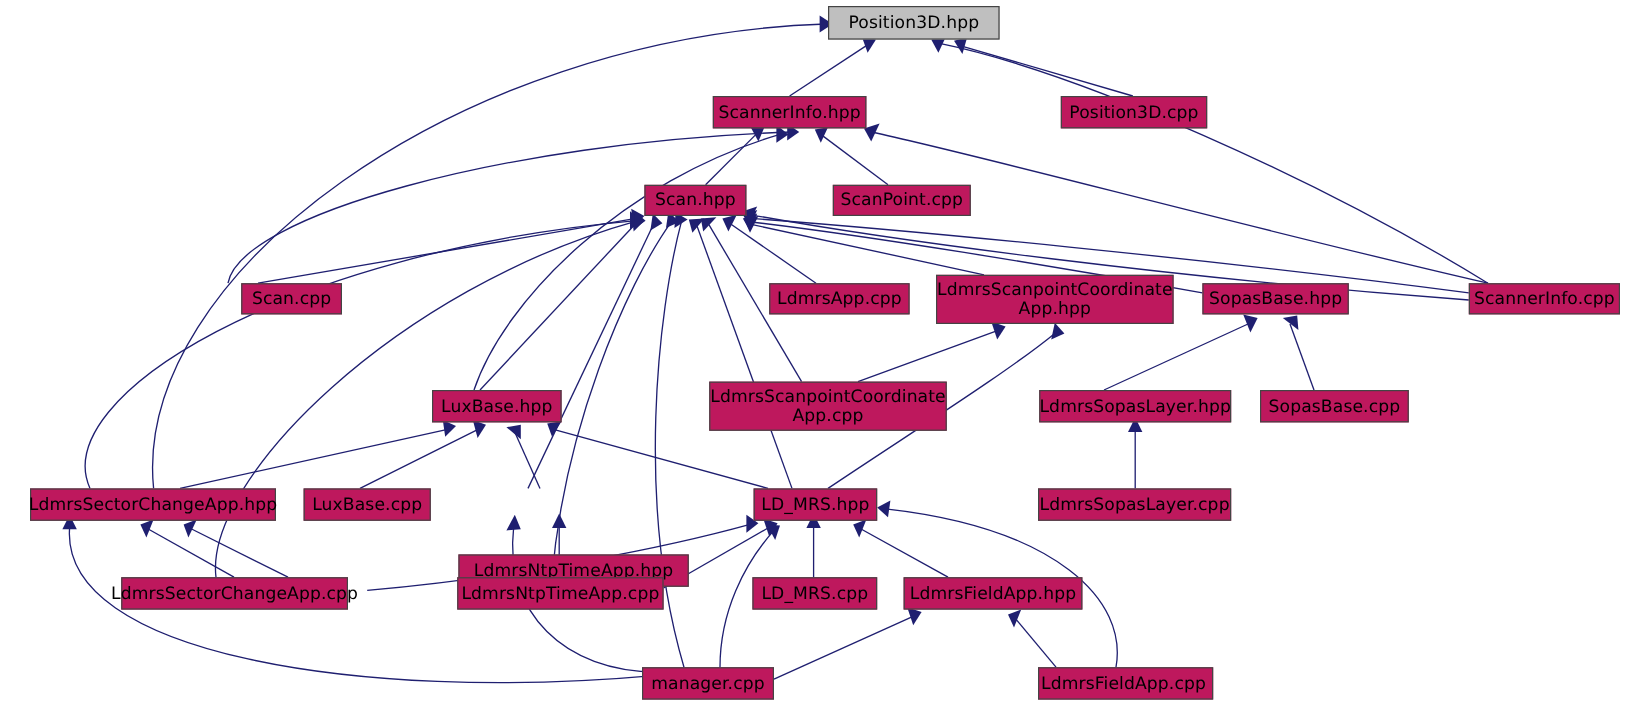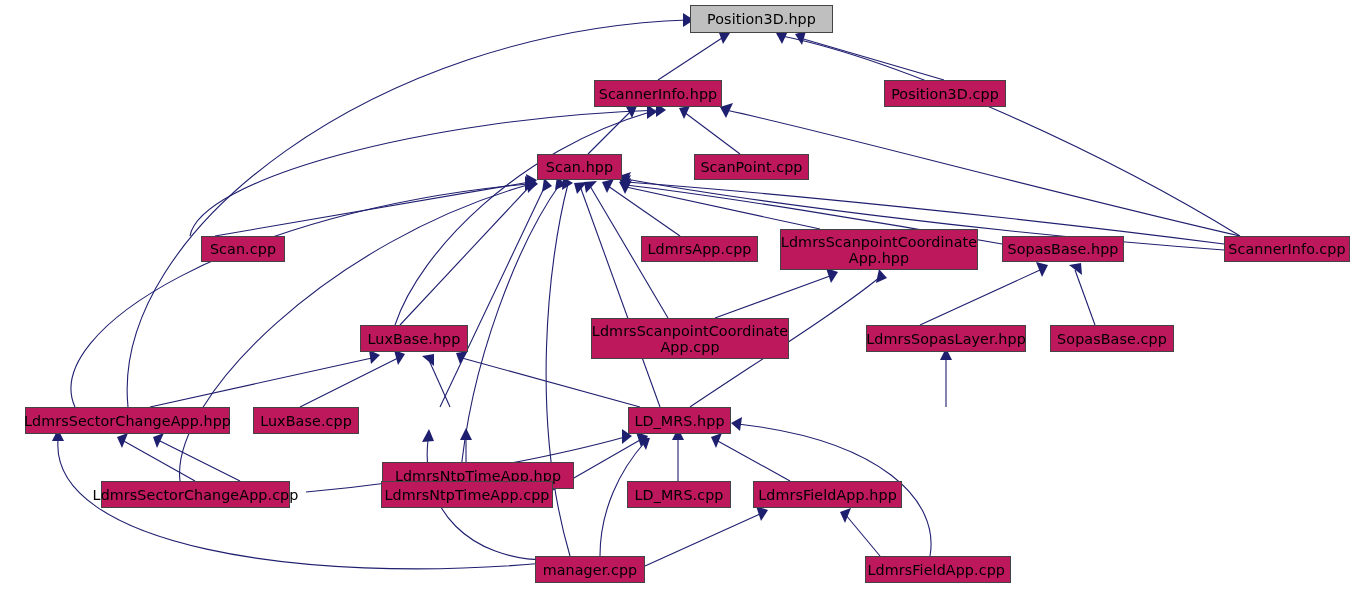--- a/index.html
+++ b/index.html
@@ -228,20 +228,23 @@
     </div>
   <div class="node-box thick" style="left:253px;top:407px;width:106px;height:27px;">
       <span class="node-label">LuxBase.cpp</span>
     </div>
   <div class="node-box thick" style="left:382px;top:430px;width:192px;height:27px;margin-top:32px;">
       <span class="node-label">LdmrsNtpTimeApp.hpp</span>
     </div>
   <div class="node-box thick" style="left:628px;top:407px;width:103px;height:27px;">
       <span class="node-label">LD_MRS.hpp</span>
     </div>
+  <div class="node-box thick" style="left:865px;top:407px;width:161px;height:27px;">
+      <span class="node-label">LdmrsSopasLayer.cpp</span>
+    </div>
   <div class="node-box thick" style="left:101px;top:481px;width:189px;height:27px;">
       <span class="node-label">LdmrsSectorChangeApp.cpp</span>
     </div>
   <div class="node-box thick" style="left:381px;top:481px;width:172px;height:27px;">
       <span class="node-label">LdmrsNtpTimeApp.cpp</span>
     </div>
   <div class="node-box thick" style="left:627px;top:481px;width:104px;height:27px;justify-content:center;">
       <span class="node-label">LD_MRS.cpp</span>
     </div>
   <div class="node-box thick" style="left:753px;top:481px;width:149px;height:27px;">

